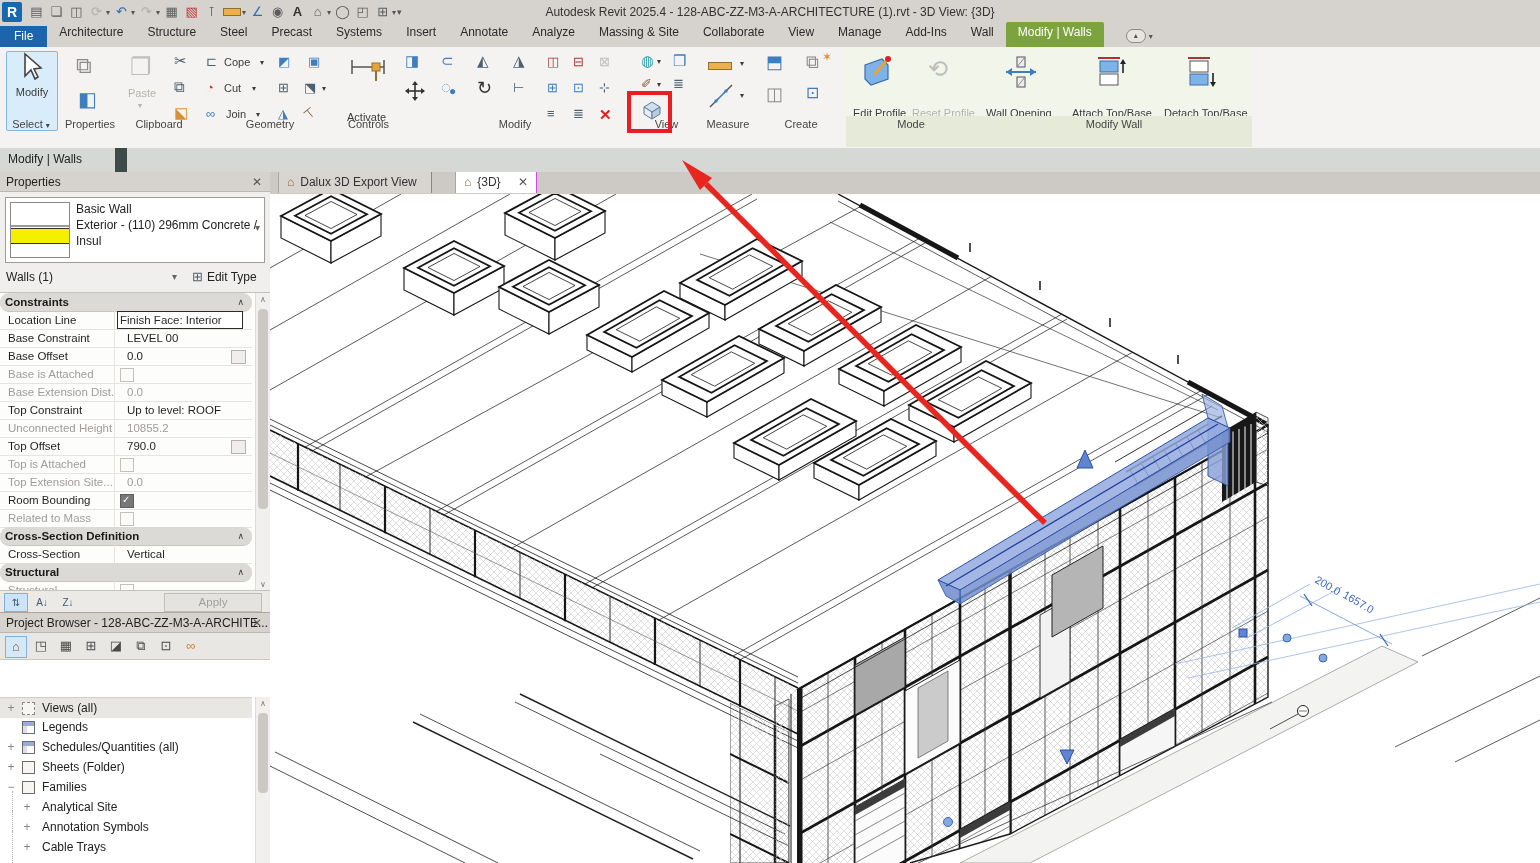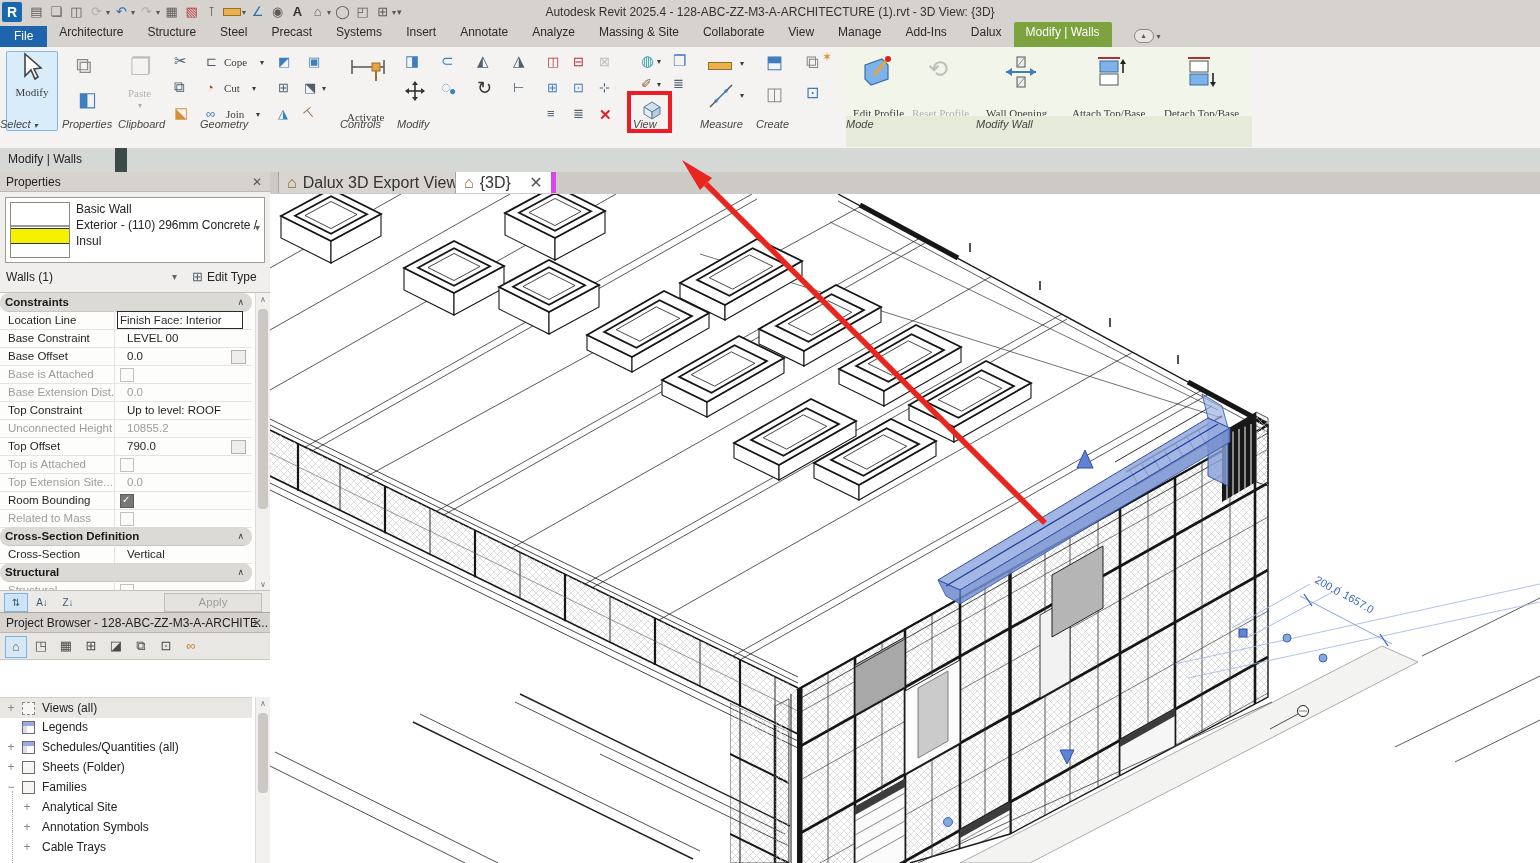--- a/index.html
+++ b/index.html
@@ -21,29 +21,29 @@
   #tabbar{position:absolute;left:0;top:24px;width:1540px;height:23px;background:#d6d2cd;display:flex;align-items:flex-end;}
   .mtab{padding:3px 12px 8px 12px;font-size:12px;color:#2b2b2b;white-space:nowrap;}
   .mtab.file{background:#1d64ad;color:#fff;padding:3px 14px 4px 14px;}
   .mtab.ctx{background:#7ca33d;color:#fff;border-radius:2px 2px 0 0;}
   #ribmin{display:flex;align-items:center;margin-left:22px;gap:3px;padding-bottom:4px;}
   #ribmin .pill{border:1px solid #8a8784;border-radius:7px;padding:0 7px;font-size:8px;color:#555;background:#e8e5e1;line-height:12px;}
   
   #ribbon{position:absolute;left:0;top:47px;width:1540px;height:101px;background:#f4f3f1;border-bottom:1px solid #c9c6c2;}
   .panel{position:absolute;top:0;height:100px;border-right:1px solid #dcd9d5;background:#f4f3f1;}
   .panel.ctxp{background:#f2f5ea;}
-  .plabel{position:absolute;left:0;right:0;bottom:0;height:31px;font-size:11px;color:#454545;line-height:16px;font-style:italic;}
+  .plabel{position:absolute;left:0;right:0;bottom:0;height:31px;font-size:11px;color:#454545;text-align:center;line-height:16px;}
   .ctxp .plabel{background:#e6ebd9;}
   .ric{position:absolute;font-size:15px;color:#4d6172;line-height:1;}
   .ric.sm{font-size:13px;}
   .ric.dis{color:#c0beba;}
   .ric.blue{color:#3d7ec0;}
   .ric.teal{color:#2ba0a8;}
   .ric.orange{color:#d69035;}
-  .rlbl{position:absolute;font-size:11px;color:#3c3c3c;white-space:nowrap;font-family:Liberation Serif, serif;}
+  .rlbl{position:absolute;font-size:11px;color:#3c3c3c;white-space:nowrap;}
   .rlbl.dis{color:#b5b2ae;}
   .bigbtn{position:absolute;display:flex;flex-direction:column;align-items:center;justify-content:flex-start;}
   #modifyBig{left:6px;top:4px;width:50px;height:78px;background:#d9ecf9;border:1px solid #7fb8e2;border-radius:2px;}
   #modifyBig .rlbl{position:static;margin-top:4px;}
   .ruler{display:inline-block;width:16px;height:6px;background:#edb14b;border:1px solid #93702c;}
   
   #modebar{position:absolute;left:0;top:148px;width:1540px;height:24px;background:#d5d8d4;border-bottom:1px solid #b9b6b2;}
   #modebar .txt{position:absolute;left:8px;top:4px;font-size:12px;color:#222;}
   #modebar .blk{position:absolute;left:115px;top:0;width:12px;height:24px;background:#3c4a49;}
   
@@ -106,22 +106,22 @@
   .trow .ticon{position:absolute;left:22px;top:3px;}
   .trow .tlab{position:absolute;left:42px;white-space:nowrap;}
   .trow.ind .tlab{left:42px;}
   .trow.ind .guide{position:absolute;left:12px;top:-6px;bottom:-6px;border-left:1px dotted #b5b2ae;}
   .tico{display:inline-block;width:13px;height:13px;border:1px solid #6f6c68;background:#f7f6f4;box-sizing:border-box;}
   .tico.dash{border-style:dashed;border-color:#8a8784;}
   .tico.grid{background:linear-gradient(#fff 0 0) padding-box,#6f6c68;box-shadow:inset 0 4px 0 #9ad,inset 4px 0 0 #dde;}
   
   #canvas{position:absolute;left:270px;top:172px;width:1270px;height:691px;background:#fff;}
   #viewtabs{position:absolute;left:0;top:0;width:1270px;height:22px;background:#cdc9c5;border-bottom:1px solid #a9a5a1;}
-  .vtab{position:absolute;top:0;height:21px;border-right:5px solid #d946ef;border-left:1px solid #a9a5a1;
-        font-size:16px;color:#333;line-height:21px;}
+  .vtab{position:absolute;top:0;height:21px;border-right:1px solid #d946ef;border-left:1px solid #a9a5a1;
+        font-size:12px;color:#333;line-height:21px;}
   .vtab .home{color:#8a6d3b;margin:0 6px 0 8px;}
   .vtab.active{background:#fff;}
   .vtab.inactive{background:#d8d5d1;}
   .vtab .vx{margin:0 8px 0 14px;color:#555;}
   #viewport{position:absolute;left:0;top:22px;width:1270px;height:669px;background:#fff;overflow:hidden;}
   
   #redbox{position:absolute;left:627px;top:91px;width:37px;height:34px;border:4px solid #ec1c24;z-index:61;}
   #arrowsvg{position:absolute;left:0;top:0;z-index:60;pointer-events:none;}
   .dimtext{font-size:11px;fill:#3a66b8;font-family:"Liberation Sans",sans-serif;}
 </style>
@@ -169,21 +169,21 @@
     <span class="mtab">Precast</span>
     <span class="mtab">Systems</span>
     <span class="mtab">Insert</span>
     <span class="mtab">Annotate</span>
     <span class="mtab">Analyze</span>
     <span class="mtab">Massing &amp; Site</span>
     <span class="mtab">Collaborate</span>
     <span class="mtab">View</span>
     <span class="mtab">Manage</span>
     <span class="mtab">Add-Ins</span>
-    <span class="mtab">Dalux</span>
+    <span class="mtab">Wall</span>
     <span class="mtab ctx">Modify | Walls</span>
     <span id="ribmin">
         <span class="pill">▴</span>
         <span style="font-size:8px;color:#555">▾</span>
       </span>
   </div>
 
   <div id="ribbon">
 
     <div class="panel" style="left:0;width:62px">

